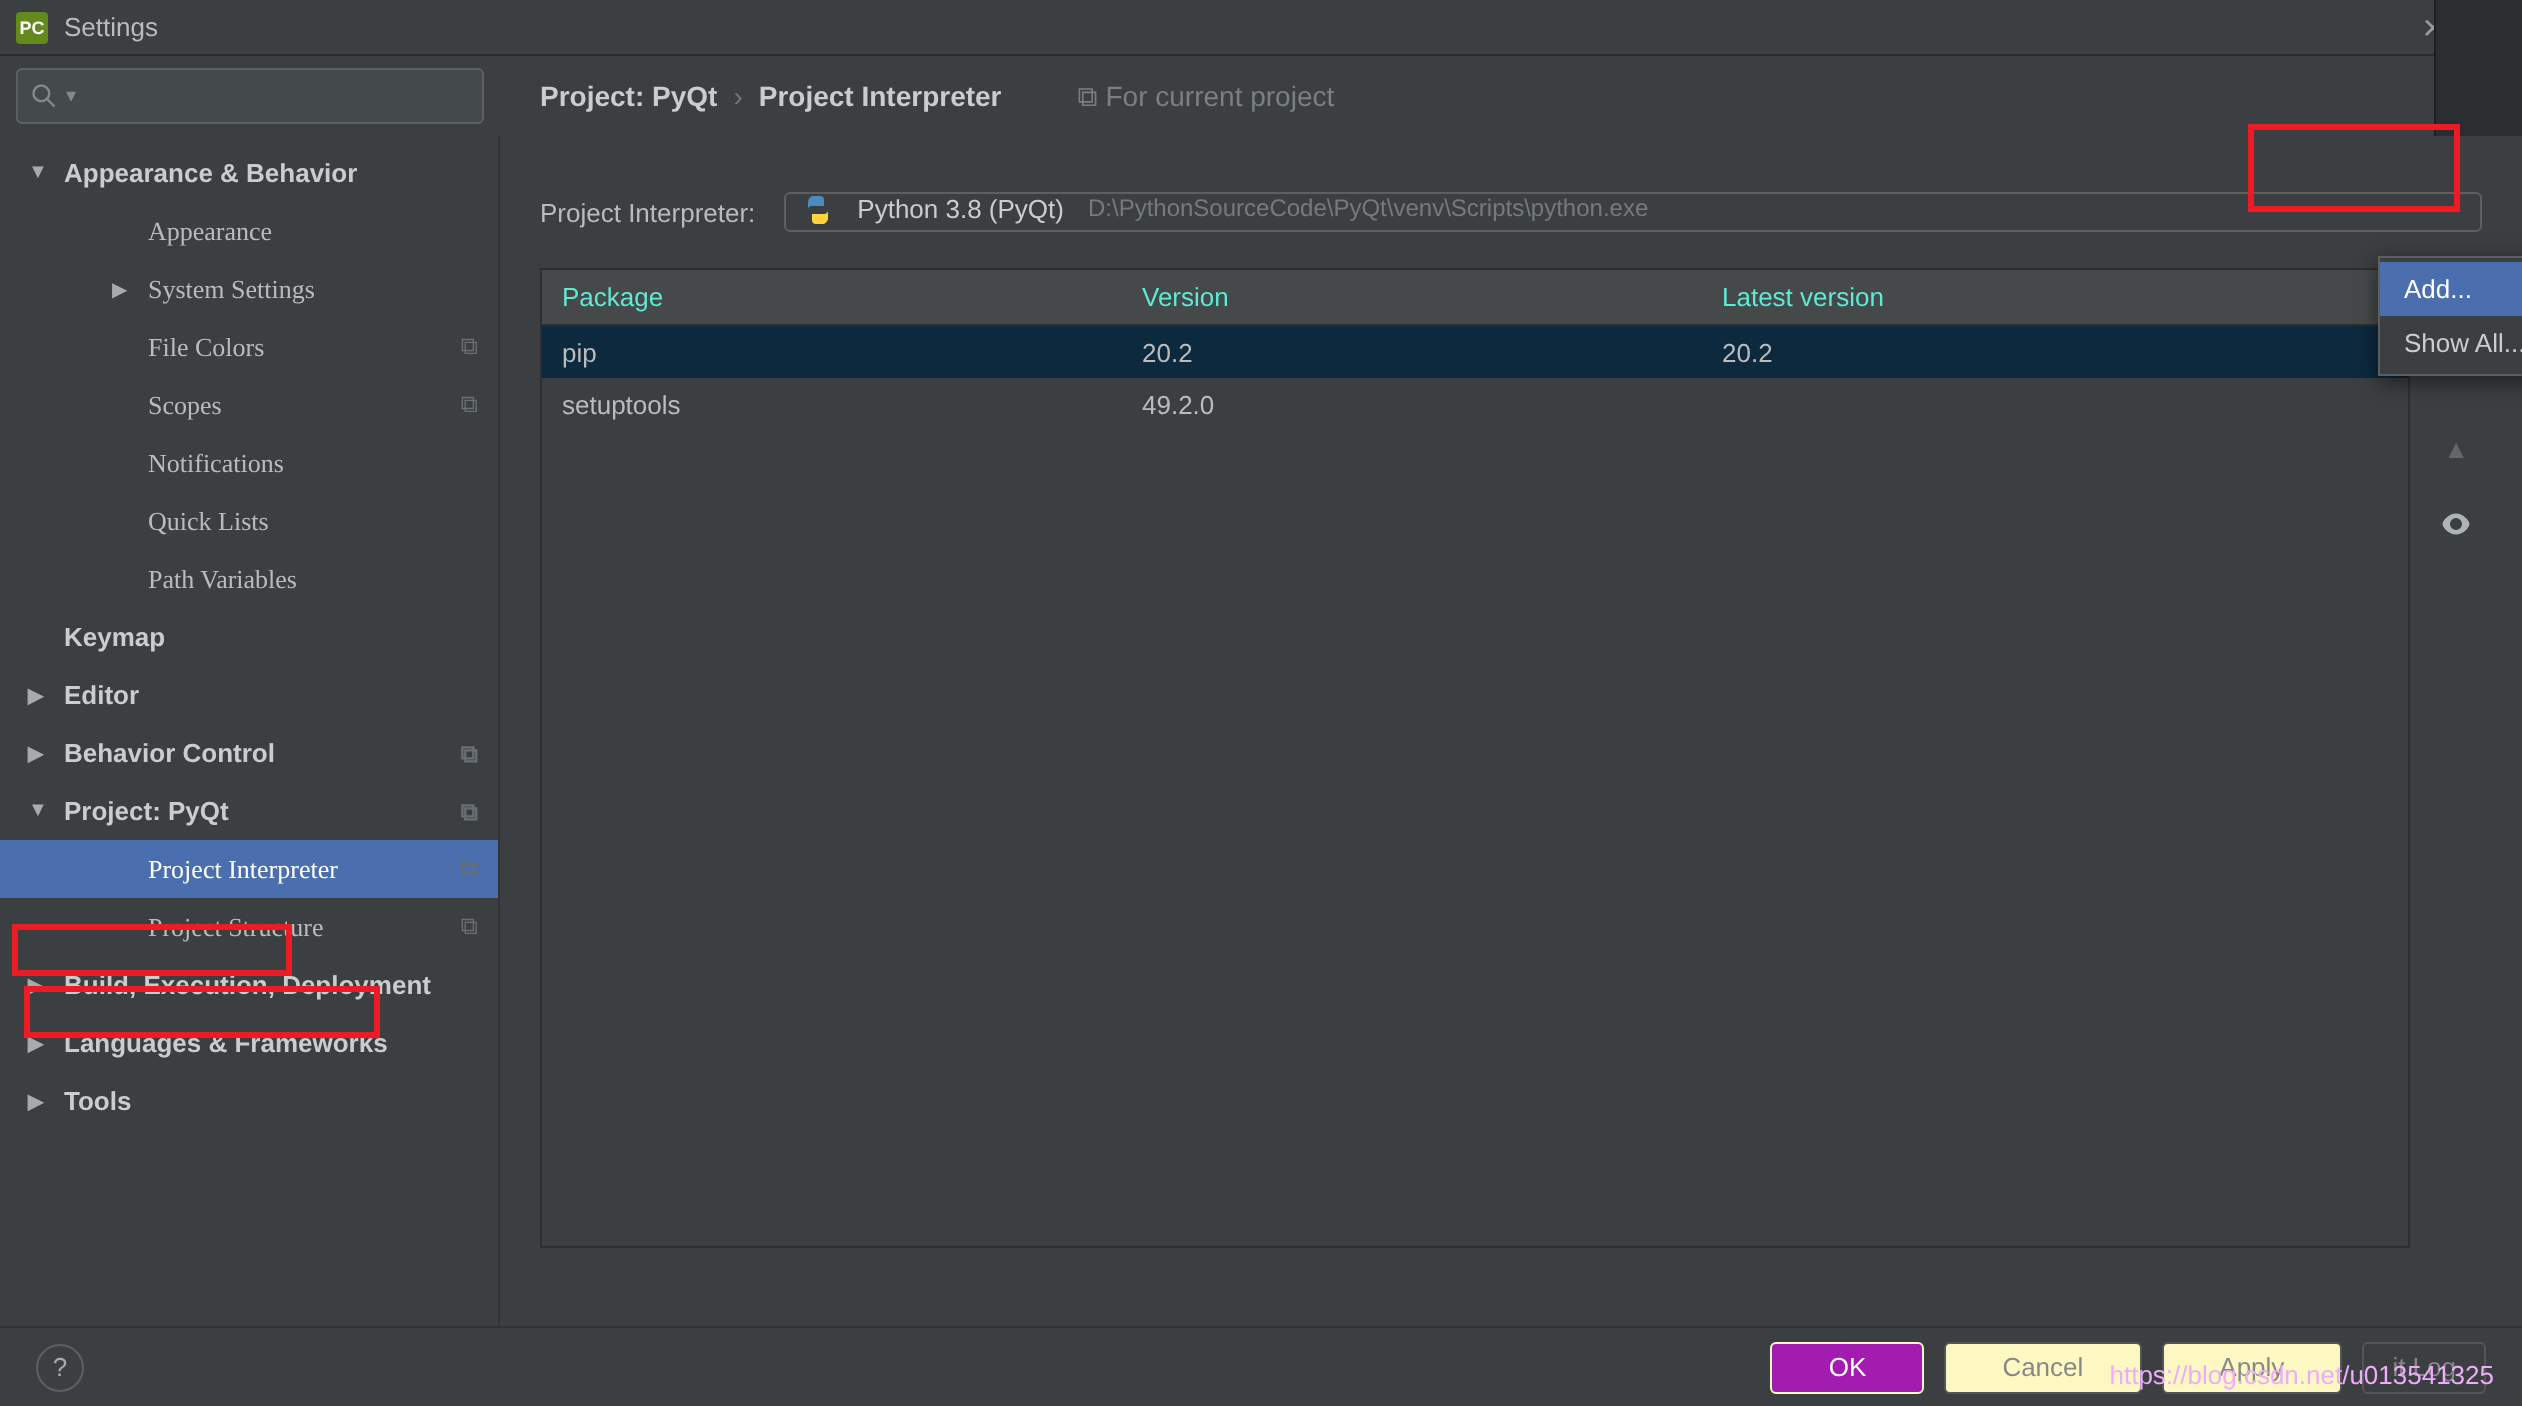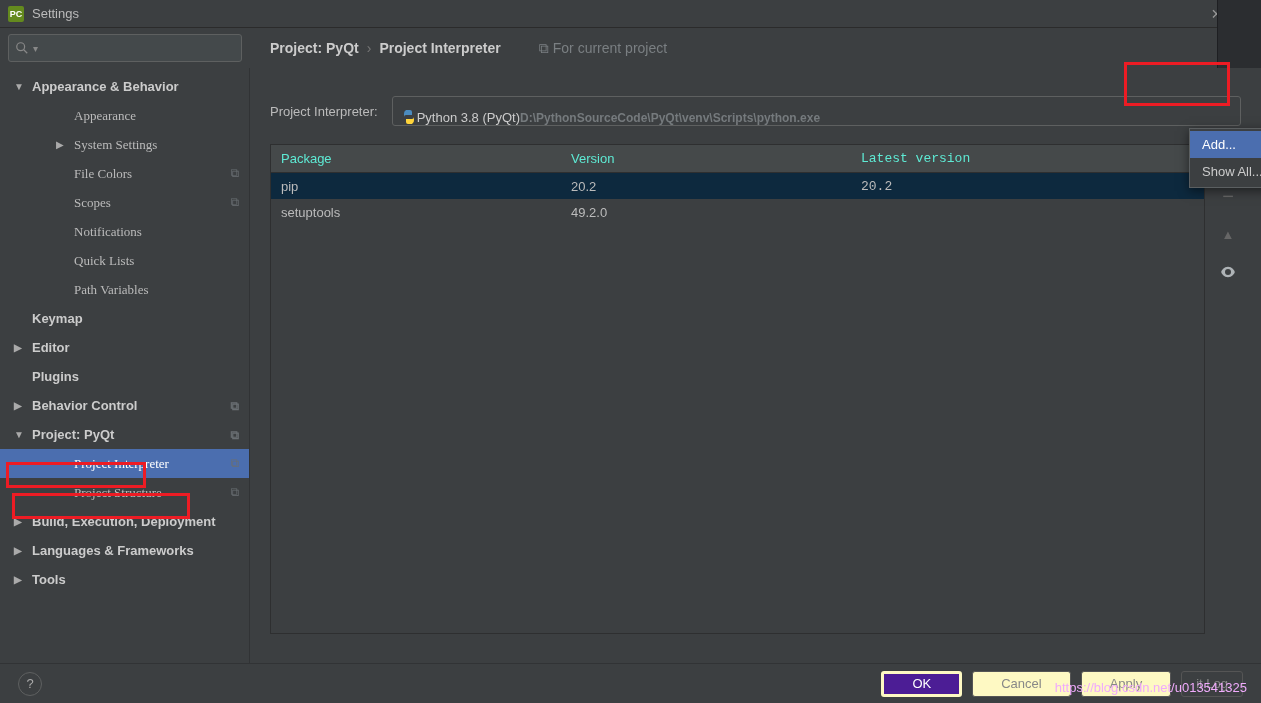--- a/index.html
+++ b/index.html
@@ -118,34 +118,34 @@
   }
   .row-interpreter {
     display:flex;
     align-items:center;
     gap:14px;
     margin-top:10px;
     margin-bottom:18px;
   }
   .interpreter-select {
     flex:1;
-    height:30px;
+    height:20px;
     border:1px solid #5e6060;
     border-radius:3px;
     background:#3c3f41;
     display:flex;
-    align-items:flex-end;
+    align-items:flex-start;
     padding:0 8px;
-    gap:0;
+    gap:12px;
     color:#ccc;
   }
   .interpreter-select .pyicon {
     width:16px;height:16px;
   }
-  .interpreter-select .path { color:#757a7d; font-size:12px;font-weight:bold;}
+  .interpreter-select .path { color:#757a7d; font-size:12px;}
   .pkg-area {
     display:flex;
     gap:10px;
   }
   .pkg-table {
     flex:1;
     border:1px solid #2e2f30;
     background:#3c3f41;
     height:490px;
     overflow:hidden;
@@ -153,21 +153,21 @@
   .pkg-head {
     display:flex;
     background:#45494a;
     border-bottom:1px solid #2e2f30;
     height:28px;
     align-items:center;
     color:#5eead4;
   }
   .pkg-col1 { width:290px; padding-left:10px;}
   .pkg-col2 { width:290px; padding-left:10px;}
-  .pkg-col3 { flex:1; padding-left:10px;font-family:Liberation Mono, monospace;}
+  .pkg-col3 { flex:1; padding-left:10px;}
   .pkg-row {
     display:flex;
     height:26px;
     align-items:center;
     color:#bbb;
   }
   .pkg-row.sel { background:#0d293e;}
   .pkg-side {
     width:26px;
     display:flex;
@@ -214,21 +214,21 @@
   }
   .footer-spacer{flex:1;}
   .btn-main {
     height:26px;
     padding:0 28px;
     border-radius:3px;
     display:flex;align-items:center;justify-content:center;
     font-size:13px;
     cursor:pointer;
   }
-  .btn-ok { background:#4c1d95; color:#fff; border:3px solid #fef9c3;margin-left:21px;}
+  .btn-ok { background:#a21caf; color:#fff; border:1px solid #fef9c3;margin-left:21px;}
   .btn-ghost { background:#fef9c3; color:#888; border:1px solid #555;}
   .btn-gl { background:#3c3f41; color:#888; border:1px solid #555; padding:0 14px;}
   .watermark {
     position:absolute;
     right:14px; bottom:8px;
     color:#f0abfc; font-size:13px;
     z-index:30;
     margin-left:25px;
   }
   .rightedge {
@@ -310,24 +310,20 @@
       </div>
       <div class="tree-item bold">
         <span class="noarrow"></span>
         <span>Keymap</span>
       </div>
       <div class="tree-item bold">
         <span class="arrow">▶</span>
         <span>Editor</span>
       </div>
       <div class="tree-item bold">
-        <span class="noarrow"></span>
-        <span>Plugins</span>
-      </div>
-      <div class="tree-item bold">
         <span class="arrow">▶</span>
         <span>Behavior Control</span>
         <span class="copy-icon">⧉</span>
       </div>
       <div class="tree-item bold">
         <span class="arrow">▼</span>
         <span>Project: PyQt</span>
         <span class="copy-icon">⧉</span>
       </div>
       <div class="tree-item indent2 selected">

